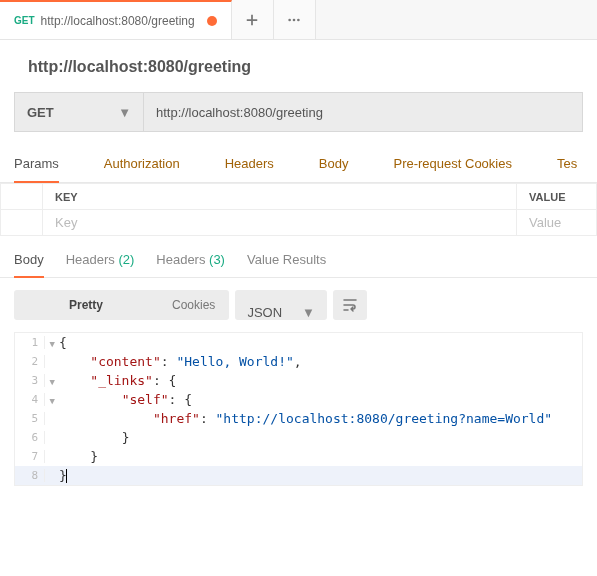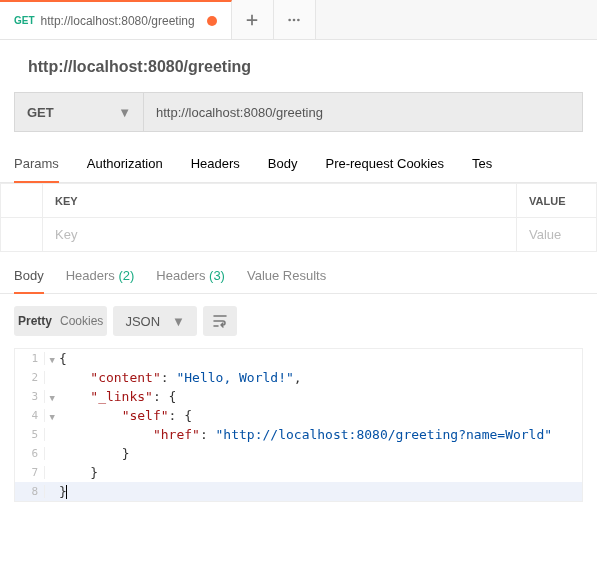--- a/index.html
+++ b/index.html
@@ -17,43 +17,43 @@
   
   .req-title { padding: 18px 28px 10px; font-size: 16px; color: #555; font-weight: 600; }
 
   
   .req-row { display: flex; margin: 6px 14px 0; height: 40px; }
   .method-select { display: flex; align-items: center; justify-content: space-between; width: 130px; background: #ececec; border: 1px solid #d8d8d8; padding: 0 12px; font-size: 13px; font-weight: 600; color: #555; cursor: pointer; }
   .method-select .caret { color: #888; }
   .url-input { flex: 1; background: #ececec; border: 1px solid #d8d8d8; border-left: none; padding: 0 12px; display: flex; align-items: center; color: #555; font-size: 13px; }
 
   
-  .subtabs { display: flex; gap: 28px; padding: 24px 14px 0; border-bottom: 1px solid #e8e8e8; }
-  .subtab { padding-bottom: 10px; color: #000000; cursor: pointer; font-size: 13px; }
+  .subtabs { display: flex; gap: 45px; padding: 24px 14px 0; border-bottom: 1px solid #e8e8e8; }
+  .subtab { padding-bottom: 10px; color: #a16207; cursor: pointer; font-size: 13px; }
   .subtab.active { color: #555; border-bottom: 2px solid #ff6c37; margin-bottom: -1px; }
 
   
   .ptable { border-collapse: collapse; width: 100%; }
-  .ptable th, .ptable td { border: 1px solid #ededed; height: 34px; padding: 0 12px; text-align: left; font-weight: 600; color: #555; font-size: 11px; }
+  .ptable th, .ptable td { border: 1px solid #ededed; height: 26px; padding: 0 12px; text-align: left; font-weight: 600; color: #555; font-size: 11px; }
   .ptable th.first, .ptable td.first { width: 42px; }
   .ptable td.input { font-weight: 400; color: #bbb; font-size: 13px; }
   .ptable .valcol { width: 80px; }
 
   
   .resptabs { display: flex; gap: 22px; padding: 16px 14px 0; border-bottom: 1px solid #e8e8e8; font-size: 13px; }
   .resptab { padding-bottom: 9px; color: #888; cursor: pointer; }
   .resptab.active { color: #555; border-bottom: 2px solid #ff6c37; margin-bottom: -1px; }
   .resptab .count { color: #1aab83; }
 
   
   .btoolbar { display: flex; align-items: center; gap: 6px; padding: 12px 14px; }
   .pill { display: flex; align-items: center; background: #ececec; border-radius: 3px; height: 30px; }
-  .pbtn { padding: 0 4px; height: 26px; display: flex; align-items: center; color: #777; cursor: pointer; font-size: 12px; }
+  .pbtn { padding: 0 14px; height: 26px; display: flex; align-items: center; color: #777; cursor: pointer; font-size: 12px; margin-left: 41px; }
   .pbtn.active { color: #444; font-weight: 600; }
-  .fmt { display: flex; align-items: center; gap: 12px; padding: 0 12px; }
+  .fmt { display: flex; align-items: flex-end; gap: 20px; padding: 0 12px; }
   .fmt .caret { color: #888; }
   .iconbtn { width: 34px; display: flex; align-items: center; justify-content: center; }
 
   
   .code { font-family: "Consolas","Menlo",monospace; font-size: 13px; border: 1px solid #eee; margin: 0 14px; }
   .codeline { display: flex; align-items: center; height: 19px; }
   .codeline.hl { background: #eef2fa; }
   .gutter { width: 30px; text-align: right; padding-right: 6px; color: #bbb; font-size: 11px; user-select: none; border-right: 1px solid #eee; position: relative; }
   .fold { position: absolute; right: -11px; top: 3px; color: #aaa; font-size: 9px; }
   .codetext { padding-left: 14px; white-space: pre; color: #333; }

